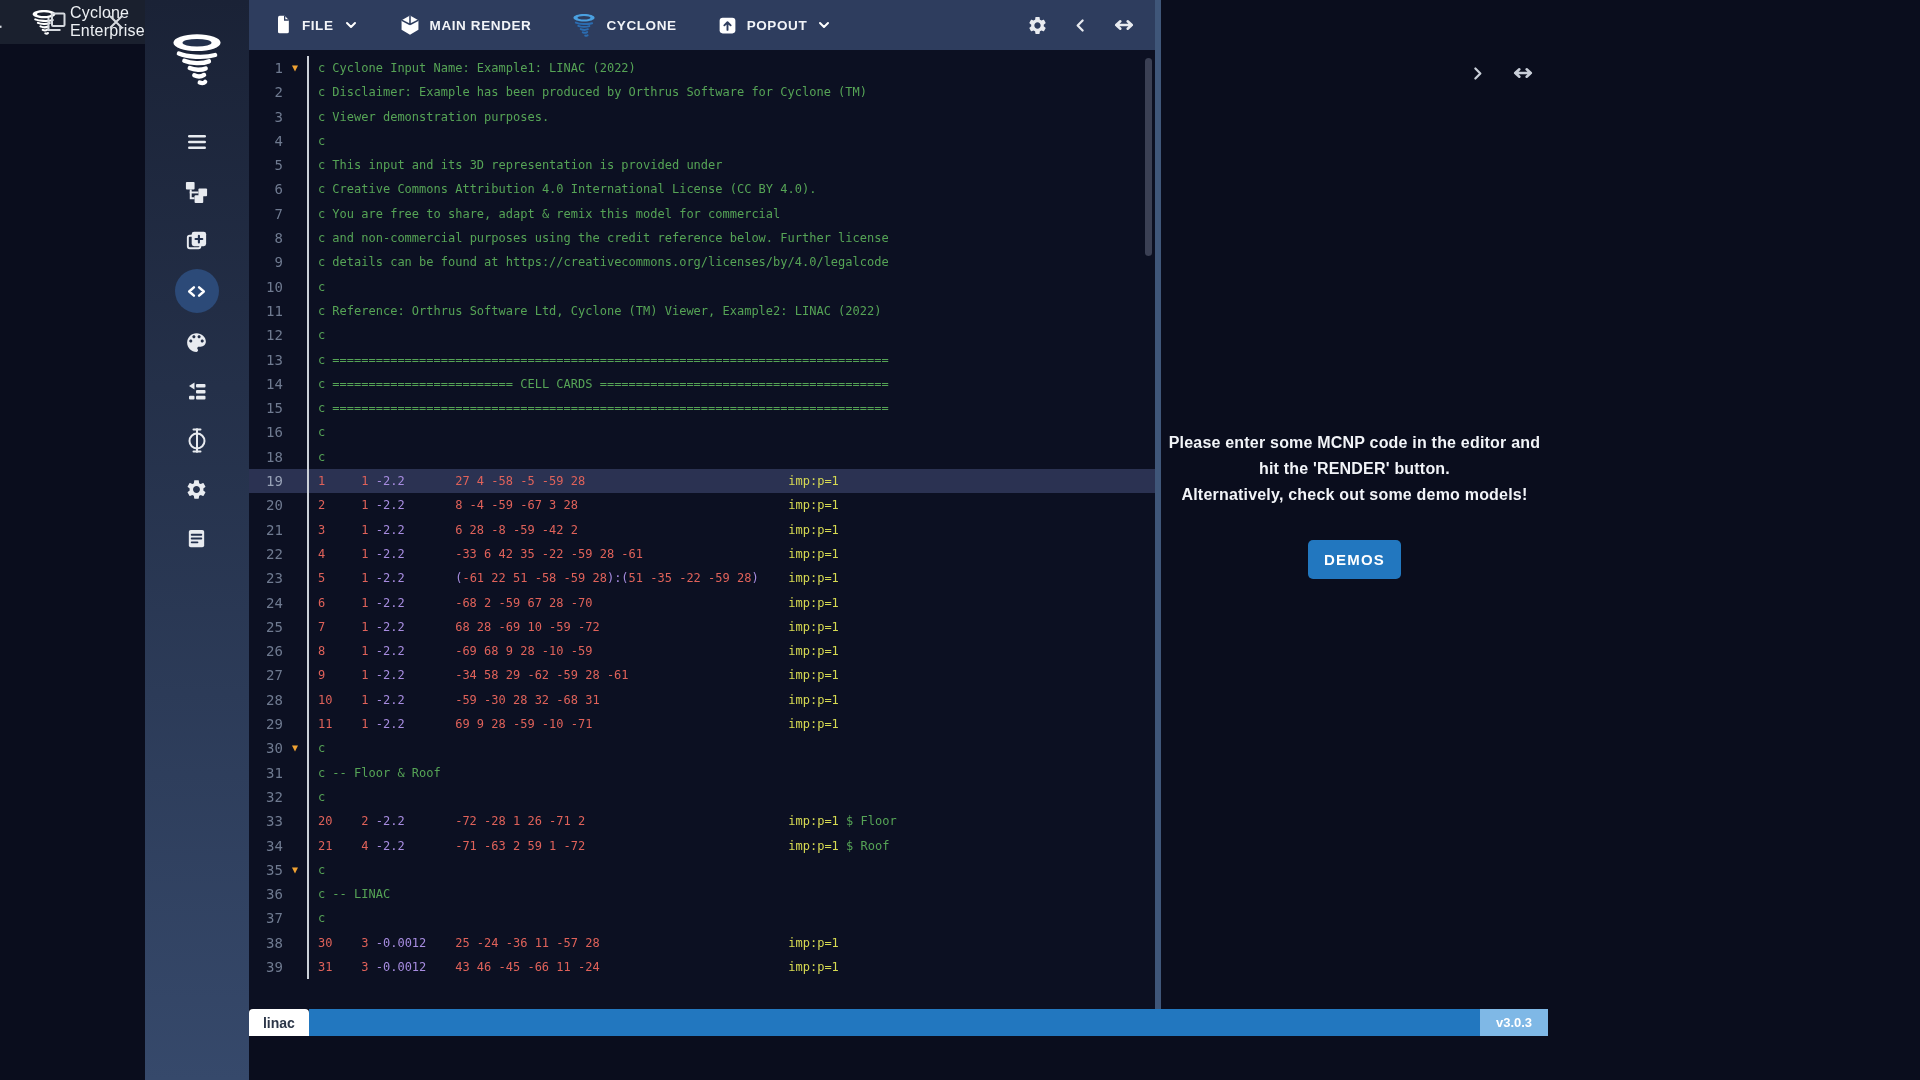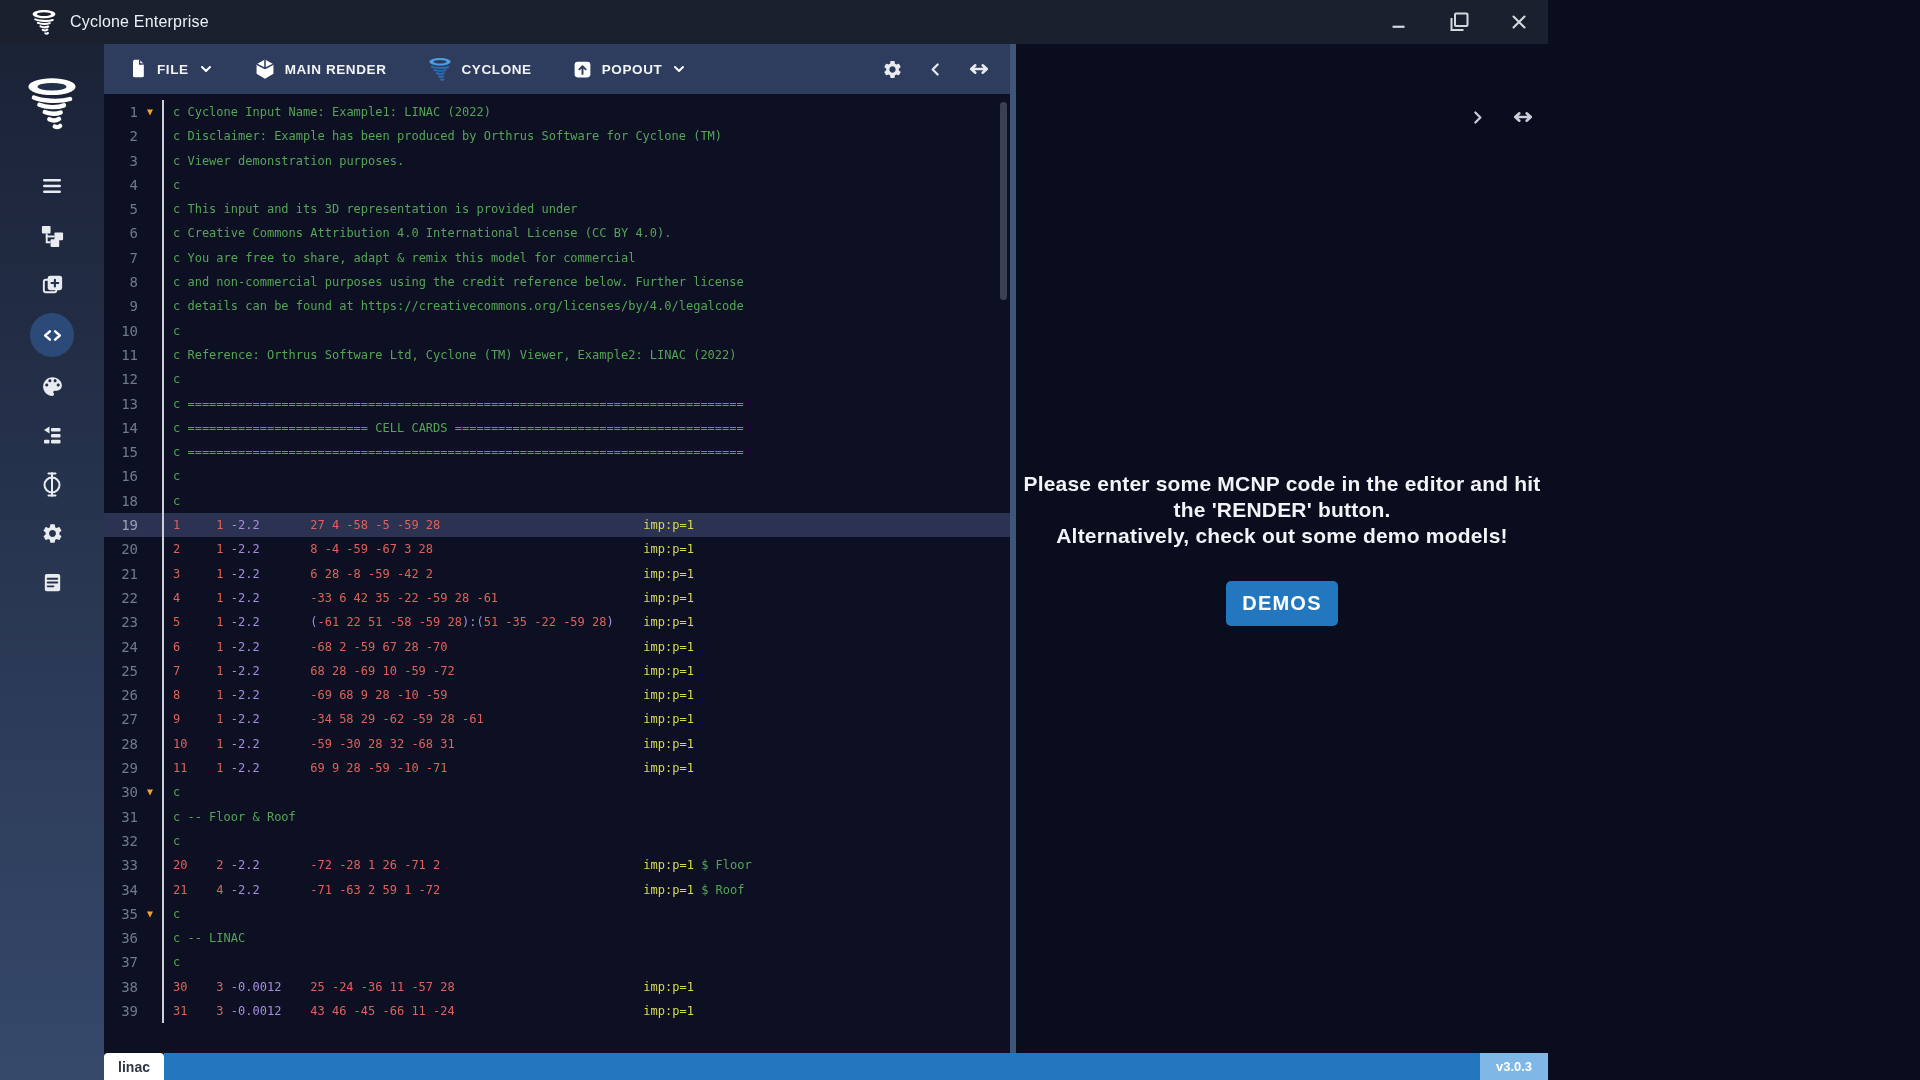--- a/index.html
+++ b/index.html
@@ -1,18 +1,18 @@
 <!DOCTYPE html>
 <html><head>
 <meta charset="utf-8">
 <style>
   * { margin:0; padding:0; box-sizing:border-box; }
   html,body { width:1920px; height:1080px; overflow:hidden; background:#0a0d1d;
               font-family:"Liberation Sans","DejaVu Sans",sans-serif; }
-  .app { width:1548px; height:1080px; display:flex; flex-direction:column; }
+  .app { width:1548px; height:1080px; display:flex; }
 
   
   .titlebar { height:44px; background:#1a202e; display:flex; align-items:center;
               padding-left:30px; position:relative; flex:0 0 44px; }
   .titlebar .appicon { width:28px; height:28px; margin-right:12px; }
   .titlebar .apptitle { color:#eef1f5; font-size:16px; letter-spacing:.2px; }
   .winbtns { position:absolute; right:16px; top:0; height:44px; display:flex; align-items:center; gap:34px; }
   .winbtn { width:26px; height:26px; display:flex; align-items:center; justify-content:center; cursor:pointer; }
 
   
@@ -55,22 +55,22 @@
   .tk.yel { color:#d8db52;margin-left:8px; }
   .scrollthumb { position:absolute; right:3px; top:8px; width:7px; height:198px;
                  background:#3b4054; border-radius:4px; cursor:pointer; }
 
   .splitter { width:6px; flex:0 0 6px; background:#3f5679; cursor:col-resize; }
 
   
   .rightpanel { flex:1; background:#0a0d1d; position:relative; display:flex; flex-direction:column;
                 align-items:center; justify-content:center; }
   .paneltools { position:absolute; top:62px; right:14px; display:flex; align-items:center; gap:26px; }
-  .msg { color:#f2f4f8; font-size:21px; font-weight:700; text-align:center; line-height:26px; letter-spacing:.2px; }
-  .demosbtn { margin-top:32px; background:#2277bf; color:#fff; font-weight:700; font-size:20px;
+  .msg { color:#f2f4f8; font-size:16px; font-weight:700; text-align:center; line-height:26px; letter-spacing:.2px; }
+  .demosbtn { margin-top:32px; background:#2277bf; color:#fff; font-weight:700; font-size:15px;
               letter-spacing:1.2px; border:none; border-radius:5px; padding:11px 16px; cursor:pointer;
               font-family:"Liberation Sans",sans-serif; }
 
   
   .statusbar { height:27px; flex:0 0 27px; display:flex; }
   .stab { width:60px; flex:0 0 60px; background:#ffffff; color:#2c3648; font-size:14px; font-weight:700;
           display:flex; align-items:center; justify-content:center; border-radius:4px 4px 0 0; cursor:pointer;text-align:center; }
   .sfill { flex:1; background:#2277bf; }
   .sver { width:68px; flex:0 0 68px; background:#7fb8e6; color:#fff; font-size:13px; font-weight:700;
           display:flex; align-items:center; justify-content:center; }

